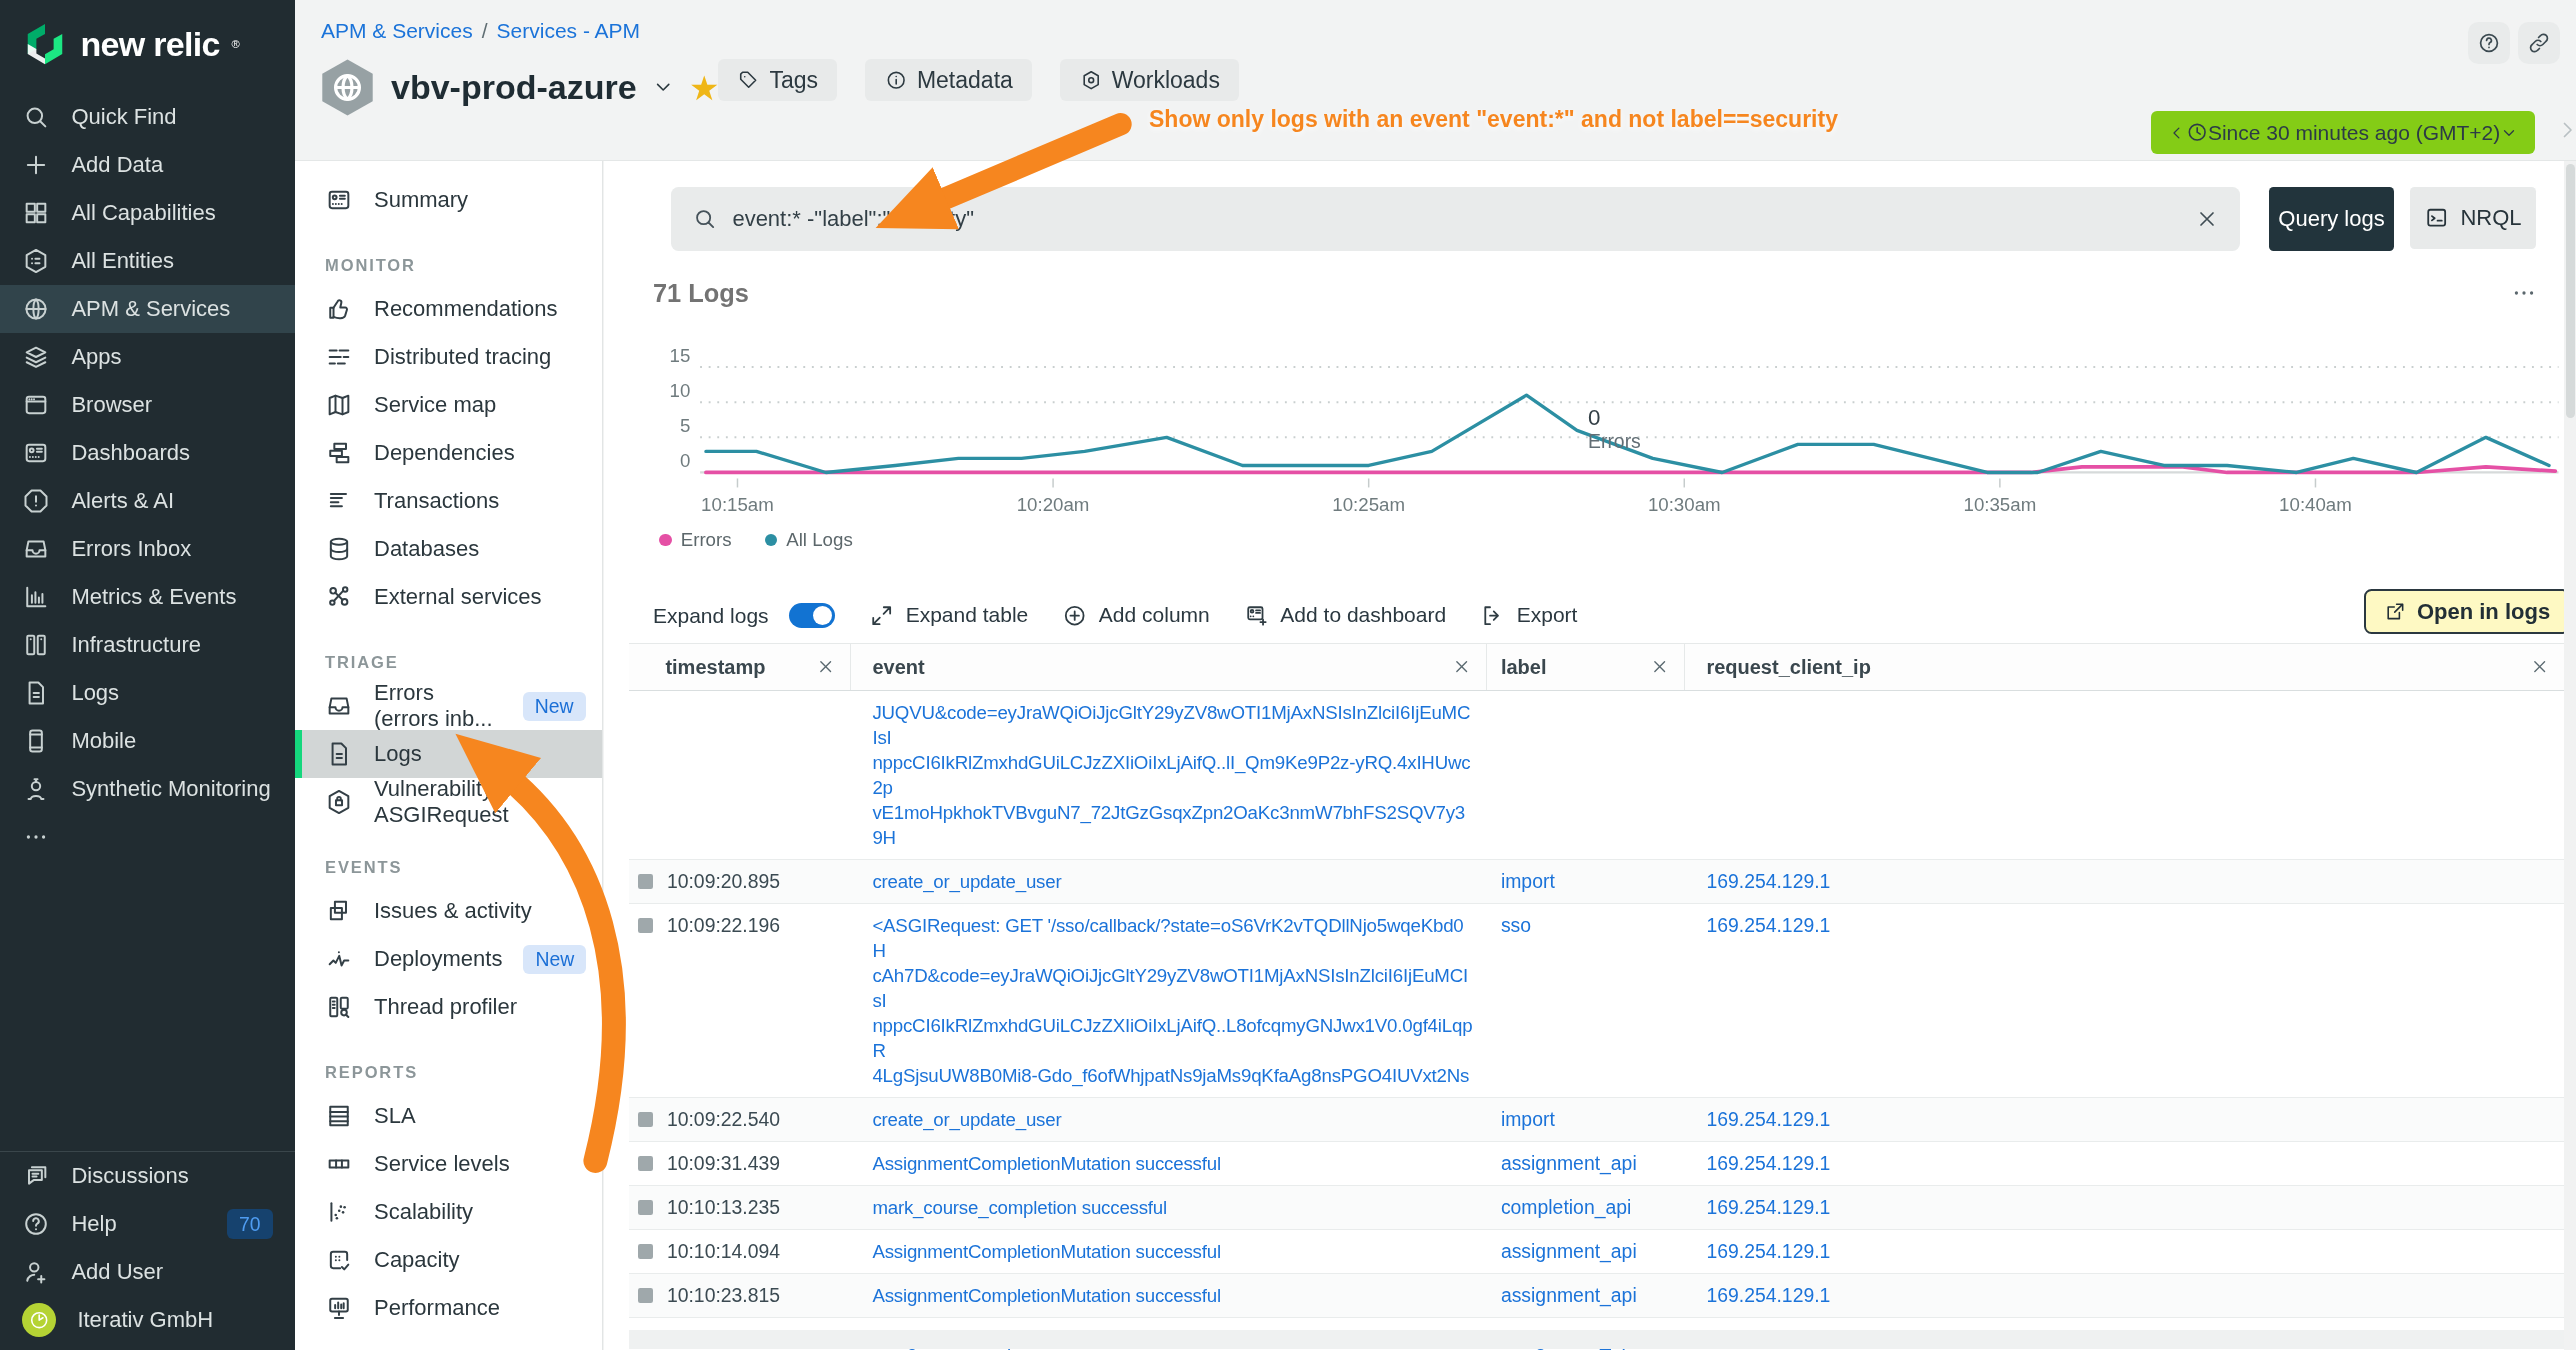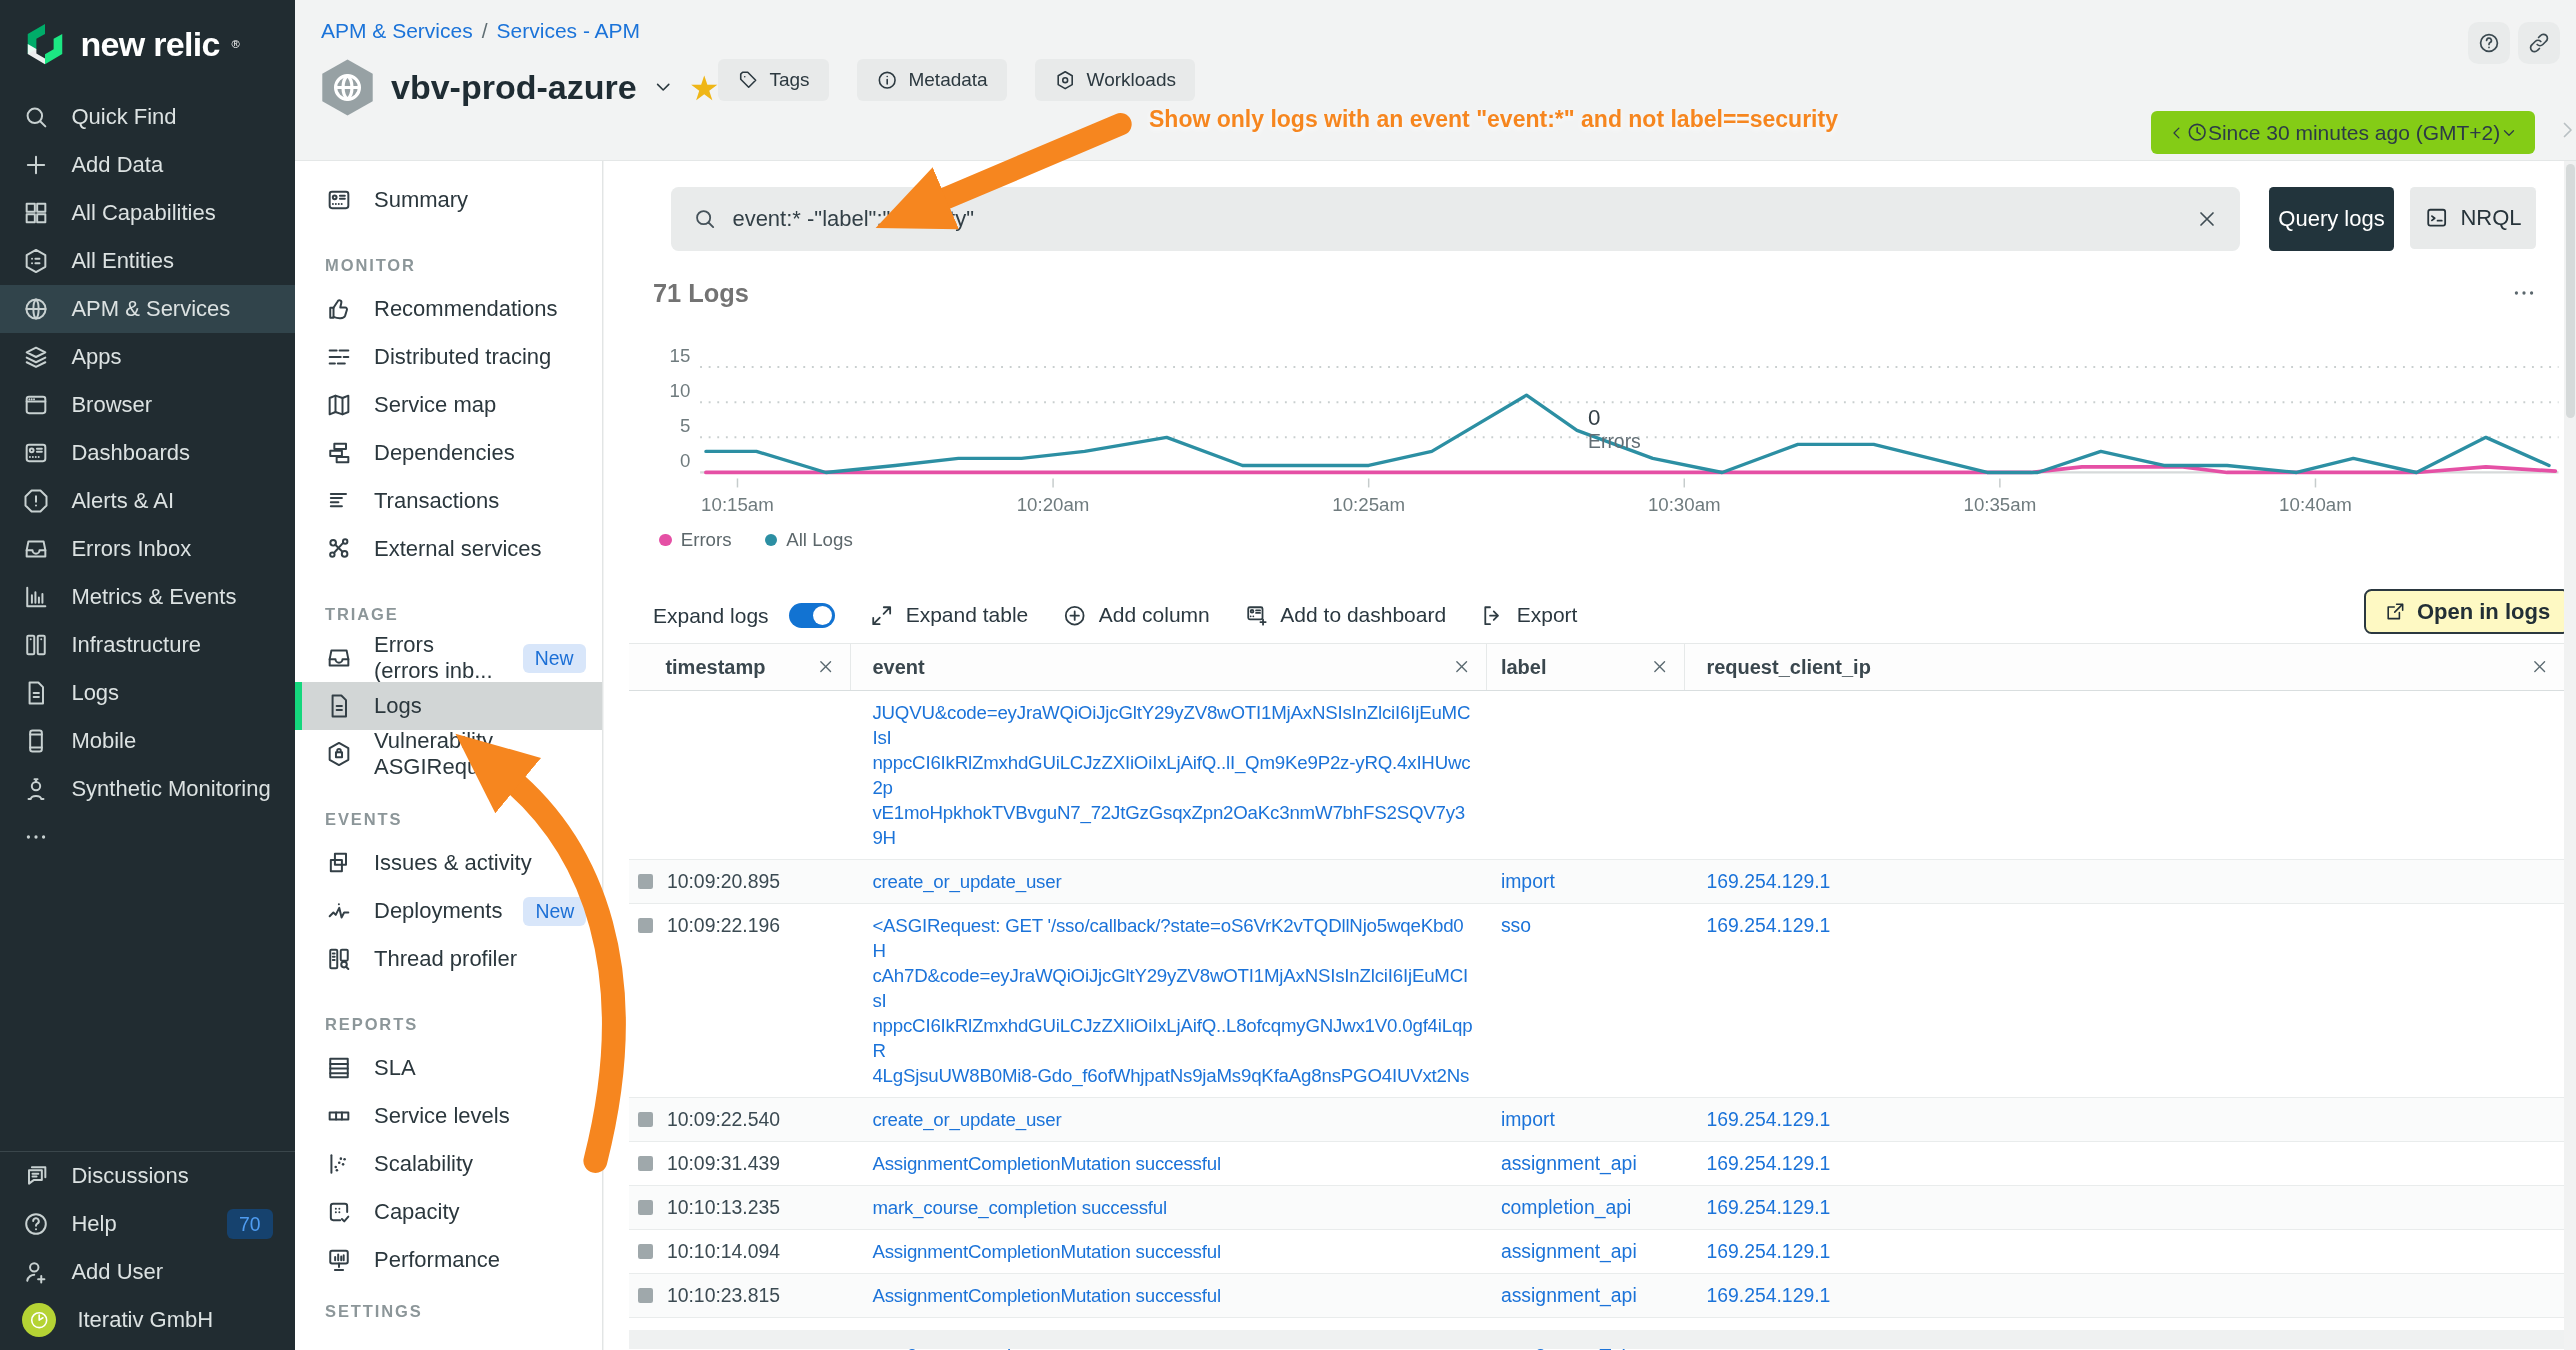--- a/index.html
+++ b/index.html
@@ -36,21 +36,21 @@
   .topbar { position:absolute; left:295px; top:0; width:2281px; height:161px; background:#f2f3f3; border-bottom:0.7px solid #e4e7e7; }
   .breadcrumb { position:absolute; left:26px; top:19.4px; font-size:21px; }
   .breadcrumb a { color:#1b73d9; text-decoration:none; cursor:pointer; }
   .crumb-sep { color:#5f6d72; margin:0 9px; }
   .entity-hex { position:absolute; left:25px; top:57px; width:55px; height:61px; }
   .title-row { position:absolute; left:96px; top:63px; height:49px; display:flex; align-items:center; gap:15px; }
   .page-title { font-size:34px; font-weight:700; color:#1f2c33; }
   .title-chev { width:22.4px; height:22.4px; color:#2a373d; }
   .fav-star { font-size:34px; color:#efb617; line-height:1; }
   .hdr-actions { position:absolute; left:423px; top:59px; display:flex; gap:28px; }
-  .hdr-btn { height:42px; display:flex; align-items:center; gap:9.7px; padding:0 19.4px; background:#e8eaea; border-radius:6px; font-size:19px; color:#2c3940; cursor:pointer; }
+  .hdr-btn { height:42px; display:flex; align-items:center; gap:9.7px; padding:0 19.4px; background:#e8eaea; border-radius:6px; font-size:23px; color:#2c3940; cursor:pointer; }
   .hdr-btn .ico { width:22.4px; height:22.4px; }
   .annotation { position:absolute; left:854px; top:106px; font-size:23px; font-weight:700; color:#f6861f; white-space:nowrap; text-shadow:0 1.5px 6px rgba(255,255,255,0.95); }
   .timepill { position:absolute; left:1856px; top:111px; height:43px; display:flex; align-items:center; gap:0; padding:0 16.5px; background:#84cc16; border-radius:6px; color:#2c3b46; font-size:21px; cursor:pointer; }
   .timepill .ico { width:22.4px; height:22.4px; }
   .timepill .chev-sm { width:18px; height:18px; }
   .next-chev { position:absolute; left:2260px; top:118px; width:24px; height:24px; color:#b9c0c3; }
   .top-icons { position:absolute; left:2173px; top:22.4px; display:flex; gap:7.5px; }
   .sq-btn { width:42px; height:42px; border-radius:10.5px; background:#e9ebeb; display:flex; align-items:center; justify-content:center; color:#3c4a51; cursor:pointer; }
   .sq-btn .ico { width:24px; height:24px; }
 
@@ -360,20 +360,30 @@
           </span>
           <span>Dependencies</span>
         </div>
         <div class="sub-item">
           <span class="ico">
             <svg viewBox="0 0 24 24" fill="none" stroke="currentColor" stroke-width="1.7" stroke-linecap="round" stroke-linejoin="round">
               <path d="M5 6h13M5 9.5h9.5M5 13h6.5M5 16.5h9.5"></path>
             </svg>
           </span>
           <span>Transactions</span>
+        </div>
+        <div class="sub-item">
+          <span class="ico">
+            <svg viewBox="0 0 24 24" fill="none" stroke="currentColor" stroke-width="1.7" stroke-linecap="round" stroke-linejoin="round">
+              <ellipse cx="12" cy="5.8" rx="7" ry="2.6"></ellipse>
+              <path d="M5 5.8v12.4c0 1.4 3.1 2.6 7 2.6s7-1.2 7-2.6V5.8"></path>
+              <path d="M5 12c0 1.4 3.1 2.6 7 2.6s7-1.2 7-2.6"></path>
+            </svg>
+          </span>
+          <span>Databases</span>
         </div>
         <div class="sub-item">
           <span class="ico">
             <svg viewBox="0 0 24 24" fill="none" stroke="currentColor" stroke-width="1.7" stroke-linecap="round" stroke-linejoin="round">
               <circle cx="7" cy="6.7" r="2.4"></circle>
               <circle cx="17.3" cy="5.5" r="1.9"></circle>
               <circle cx="6.3" cy="16.8" r="1.9"></circle>
               <circle cx="16.8" cy="16.2" r="2.4"></circle>
               <path d="M8.8 8.4l6.2 6M8 15l7.5-8.3"></path>
             </svg>

